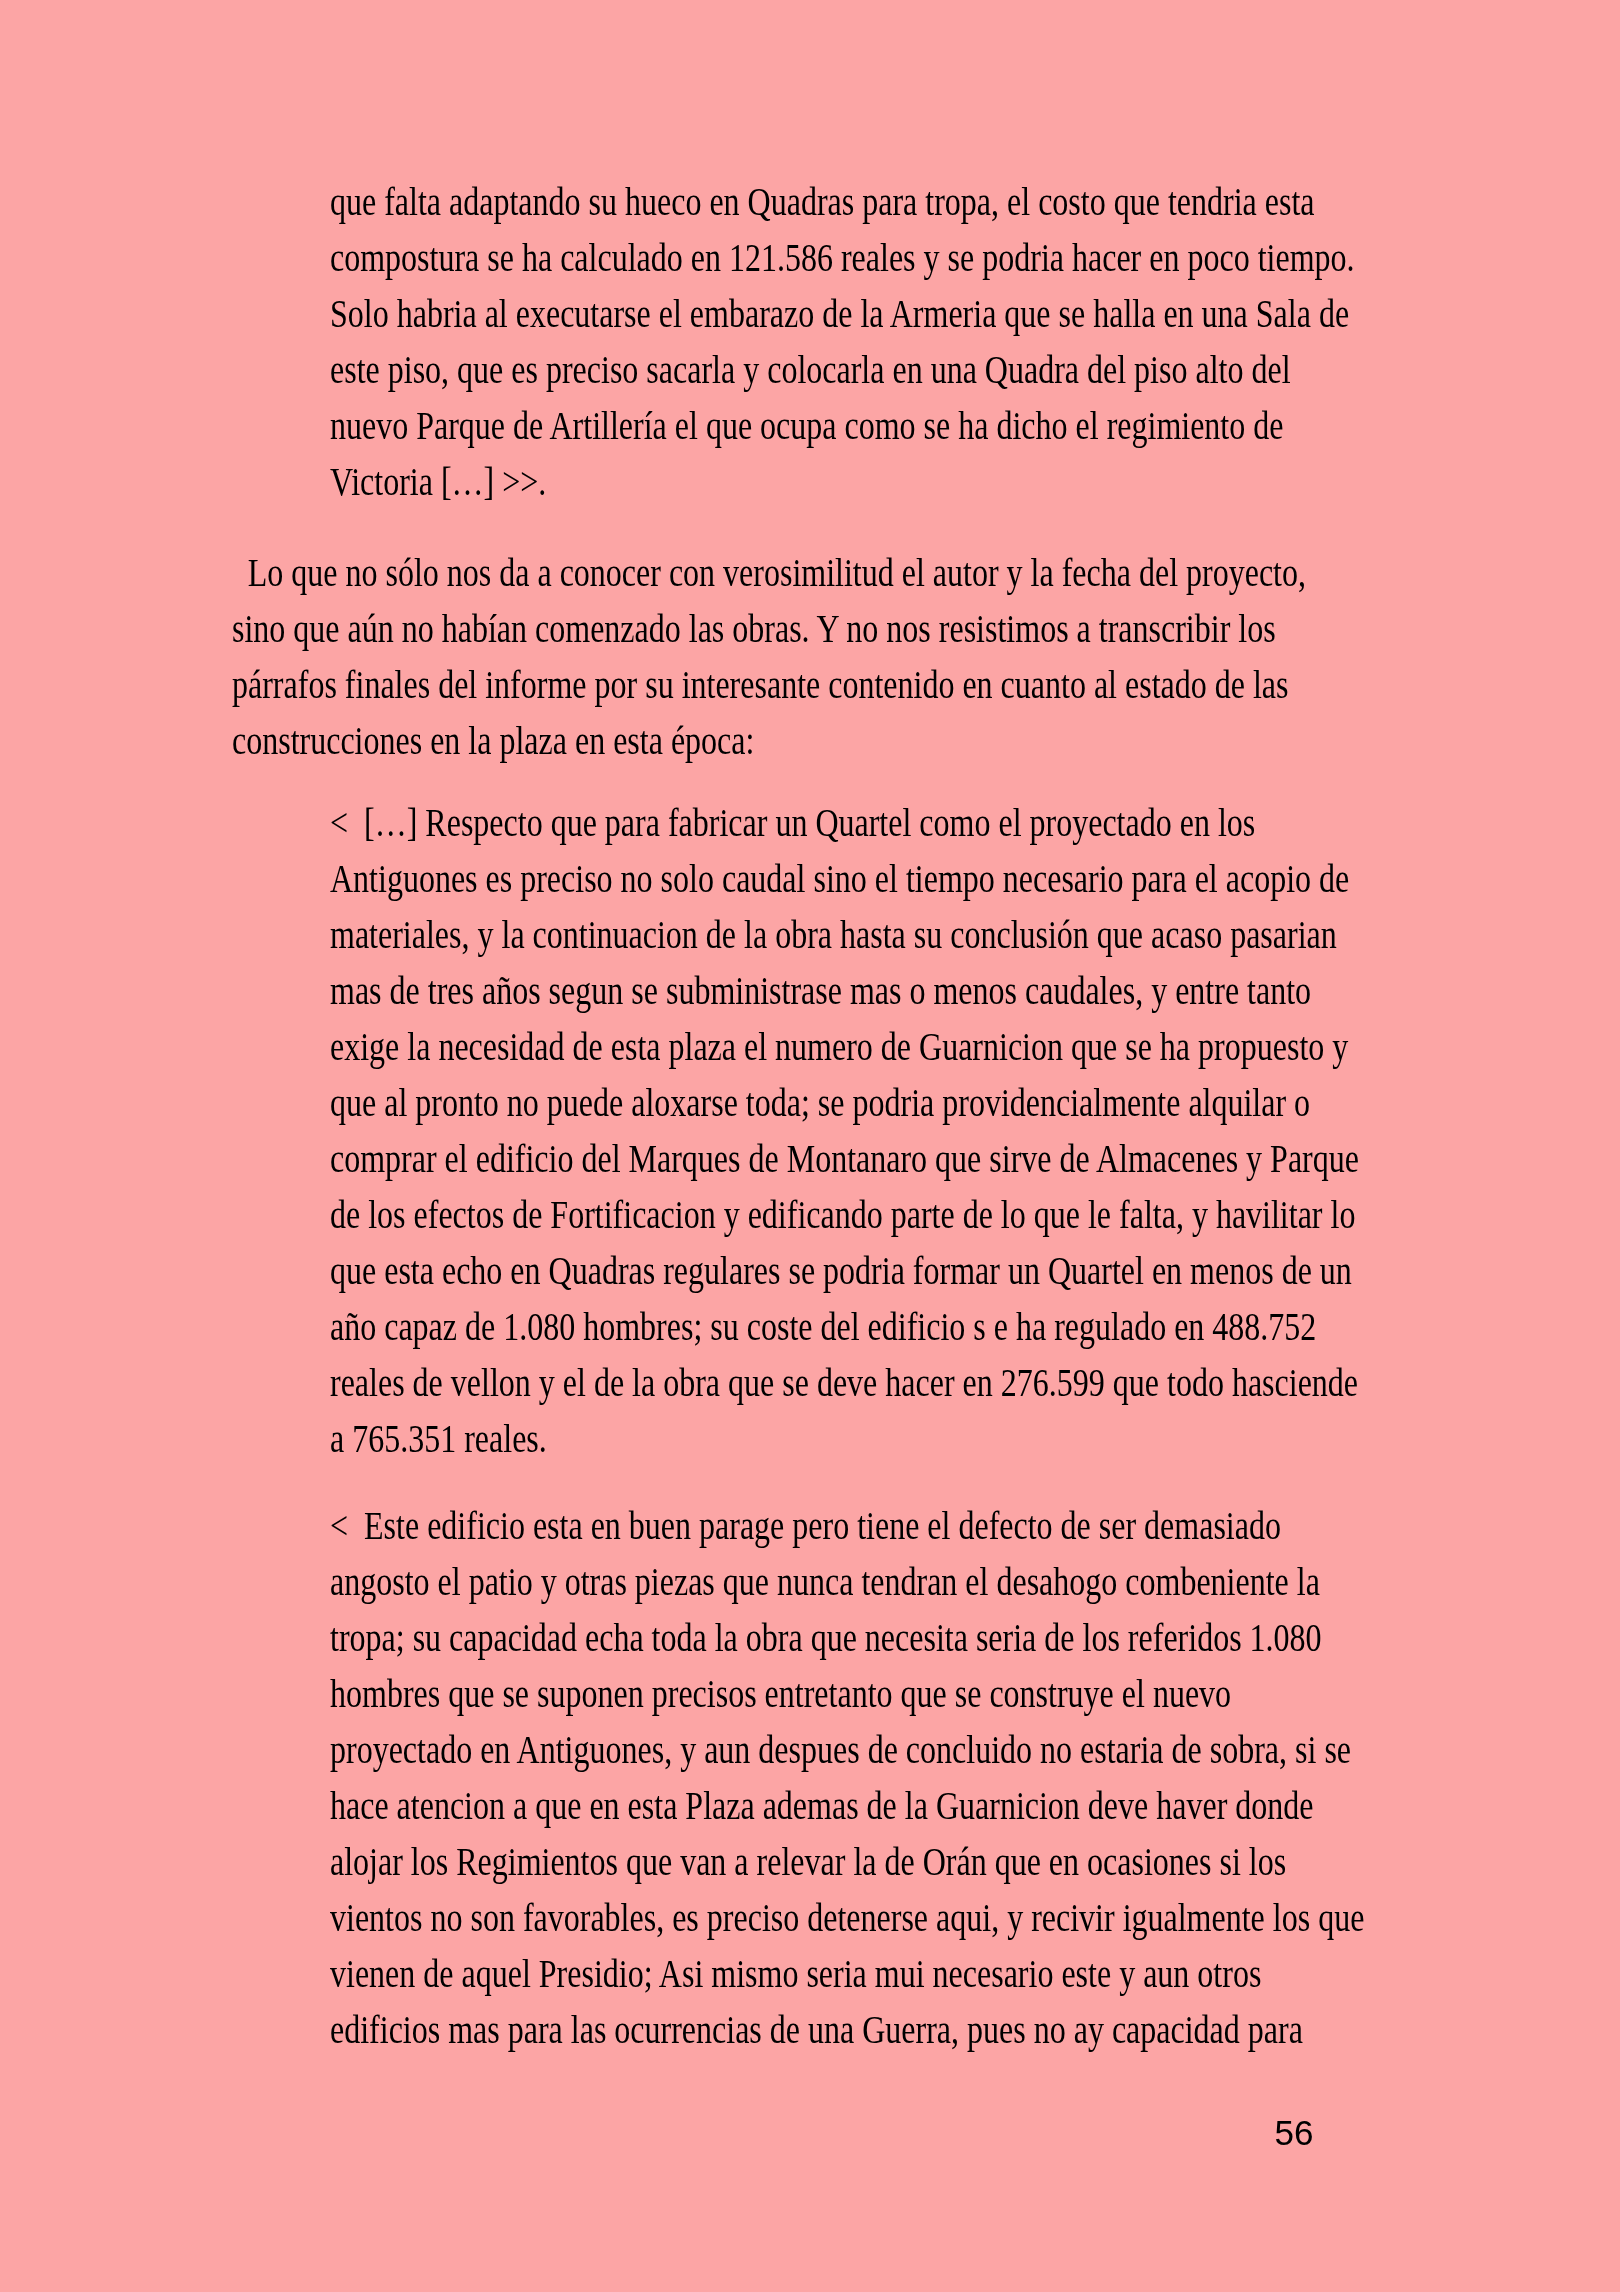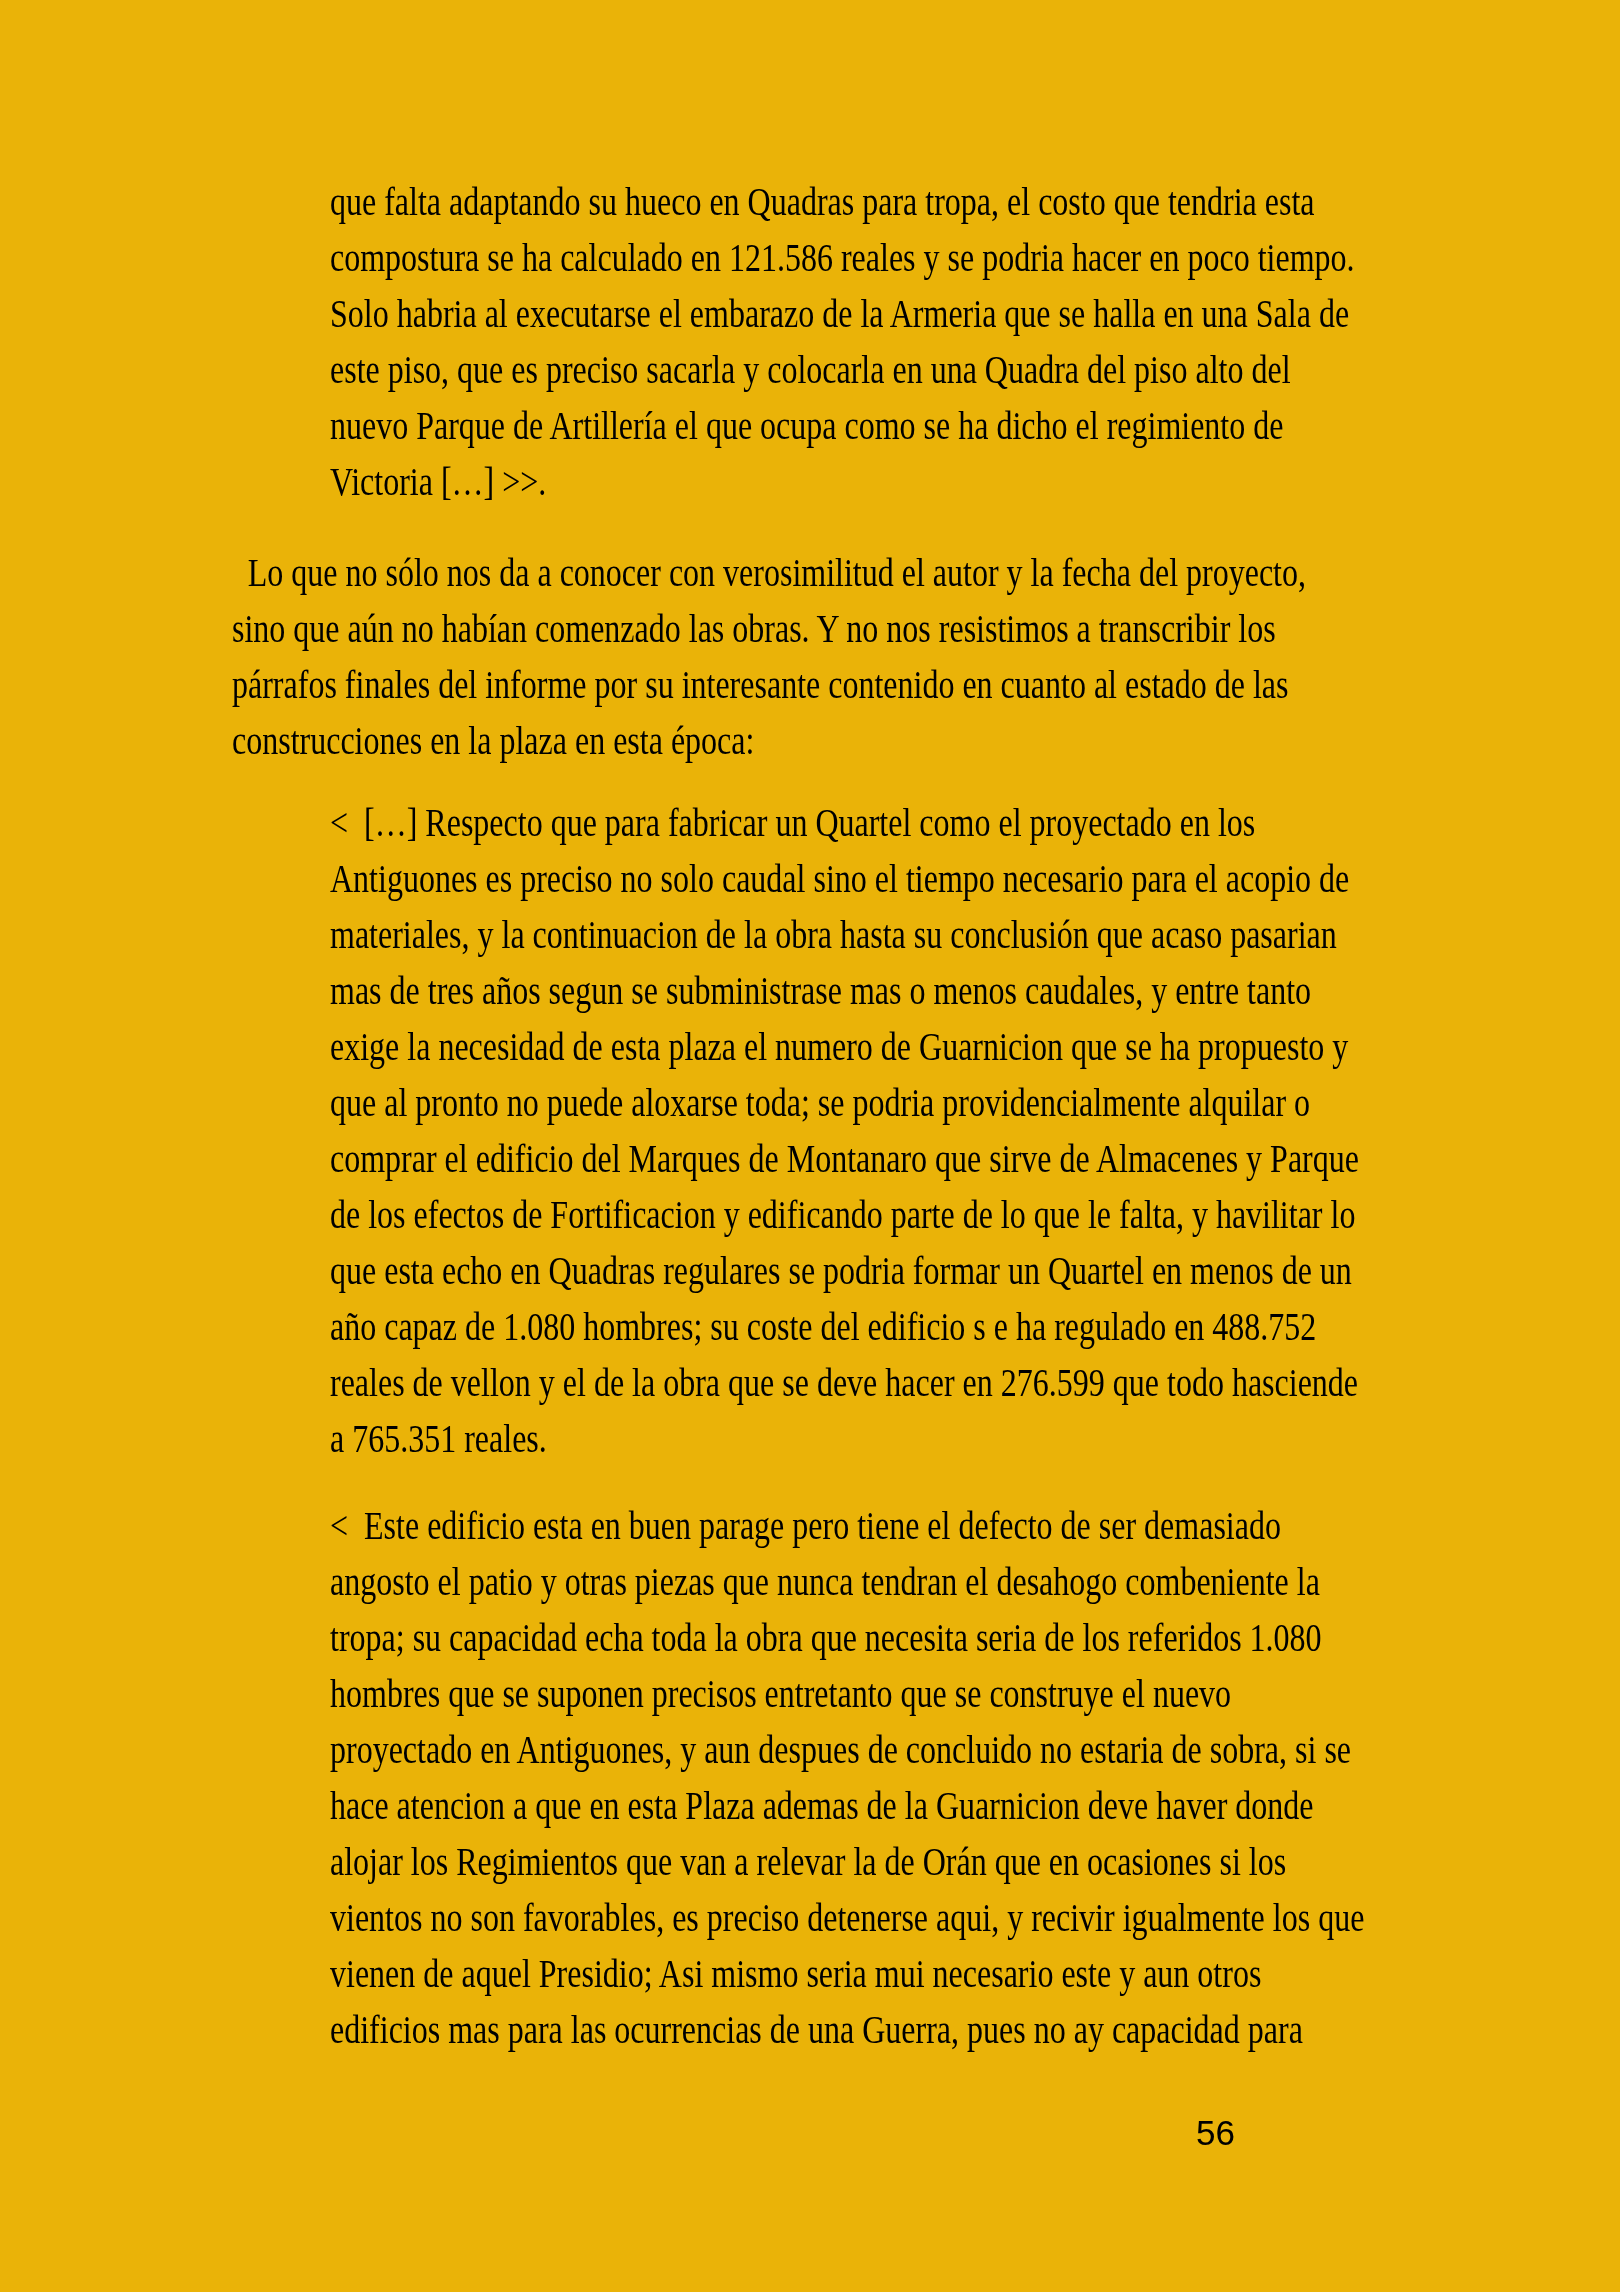--- a/index.html
+++ b/index.html
@@ -11,21 +11,21 @@
     width: 1620px;
     height: 2293px;
     position: relative;
     font-family: "Liberation Serif", serif;
     color: #000000;
     overflow: hidden;
   }
   .page {
     position: absolute;
     inset: 0;
-    background: #eab308;
+    background: #fca5a5;
   }
   .textblock {
     position: absolute;
     transform: scaleX(0.80);
     transform-origin: 0 0;
     width: 1372px;
   }
   .line {
     display: block;
     white-space: pre;
@@ -38,21 +38,21 @@
   }
   .quote-1 { top: 174px;  left: 330px; }
   .body-para { top: 545px; left: 232px; }
   .quote-2 { top: 795px;  left: 330px; }
   .quote-3 { top: 1498px; left: 330px; }
   .page-number {
     position: absolute;
     top: 2113px;
     left: 1196px;
     width: 196px;
-    text-align: left;
+    text-align: center;
     font-family: "Liberation Sans", sans-serif;
     font-size: 35px;
     line-height: 39px;
     color: #000000;
   }
 </style>
 </head>
 <body>
 
 <div class="page">

